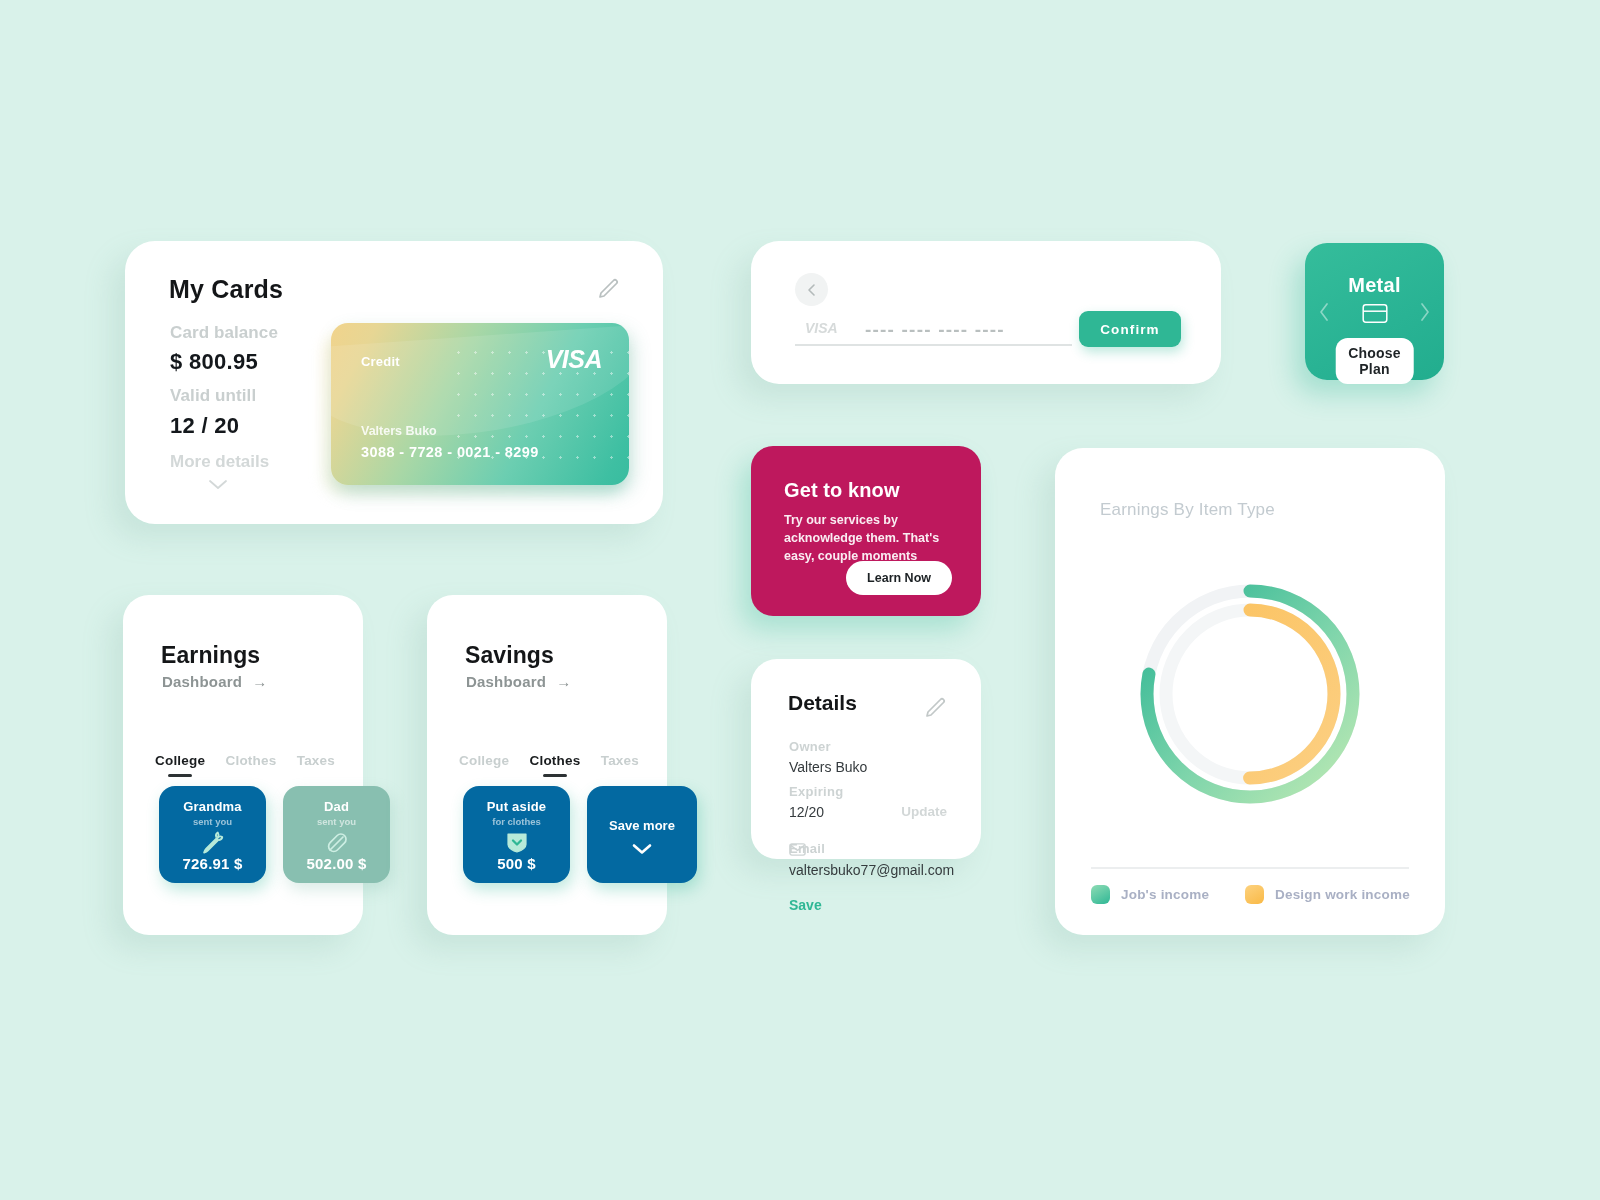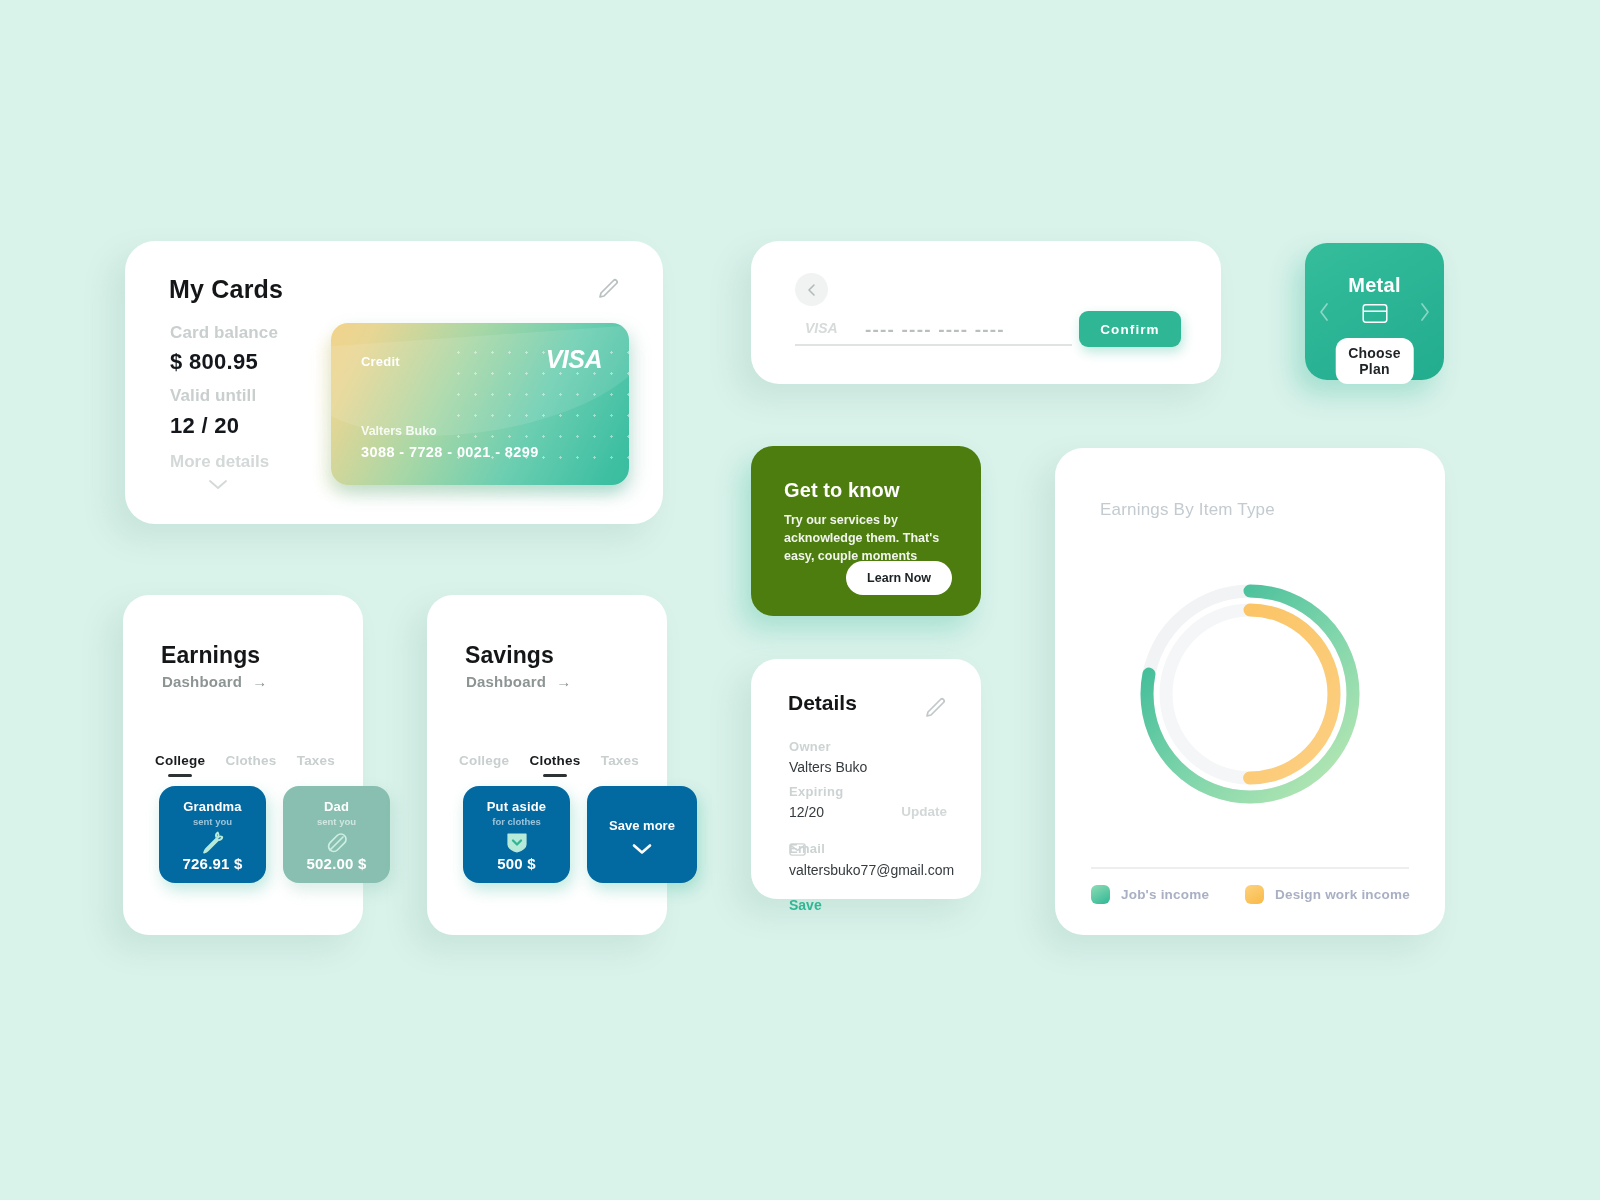--- a/index.html
+++ b/index.html
@@ -218,40 +218,40 @@
     padding: 7px 13px; font-size: 14px; font-weight: 700; color: #1e2326;
     cursor: pointer; font-family: "Liberation Sans", sans-serif; letter-spacing: .2px;
   }
   #metal .m-chev { position: absolute; top: 50%; transform: translateY(-50%); width: 15px; height: 24px; cursor: pointer; }
   #metal .m-chev.l { left: 12px; }
   #metal .m-chev.r { right: 12px; }
 
   
   #get-to-know {
     position: absolute; left: 751px; top: 446px; width: 230px; height: 170px;
-    background: #4d7c0f; border-radius: 22px;
+    background: #be185d; border-radius: 22px;
     box-shadow: -10px 14px 26px rgba(47,183,149,.28);
   }
   #get-to-know .g-title {
     position: absolute; left: 33px; top: 33px;
     font-size: 20px; font-weight: 700; color: #fff; letter-spacing: .1px;
   }
   #get-to-know .g-body {
     position: absolute; left: 33px; top: 66px; width: 178px;
     font-size: 12.5px; font-weight: 600; color: rgba(255,255,255,.92); line-height: 1.42;
   }
   #get-to-know .g-btn {
     position: absolute; right: 29px; bottom: 21px;
     background: #fff; border: none; border-radius: 17px;
     padding: 10px 21px; font-size: 12.5px; font-weight: 700; color: #1c2124;
     cursor: pointer; font-family: "Liberation Sans", sans-serif;
   }
 
   
-  #details { left: 751px; top: 659px; width: 230px; height: 240px; border-radius: 26px; }
+  #details { left: 751px; top: 659px; width: 230px; height: 200px; border-radius: 26px; }
   #details .d-title {
     position: absolute; left: 37px; top: 32px;
     font-size: 21px; font-weight: 700; color: #141618;
   }
   #details .edit-pencil { right: 33px; top: 37px; }
   #details .d-lbl {
     position: absolute; left: 38px; font-size: 13px; font-weight: 600; color: #cdd3d3;
     letter-spacing: .3px;
   }
   #details .d-val {

